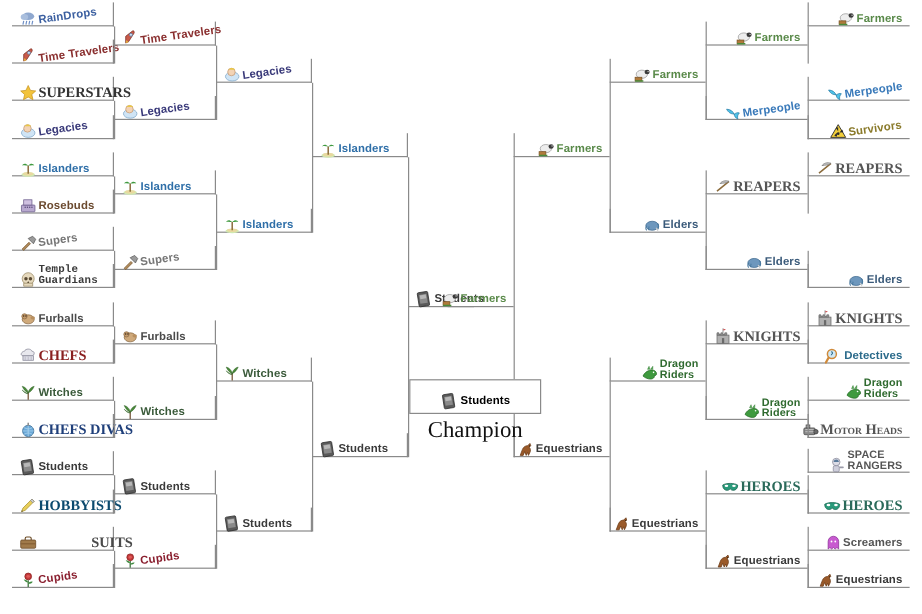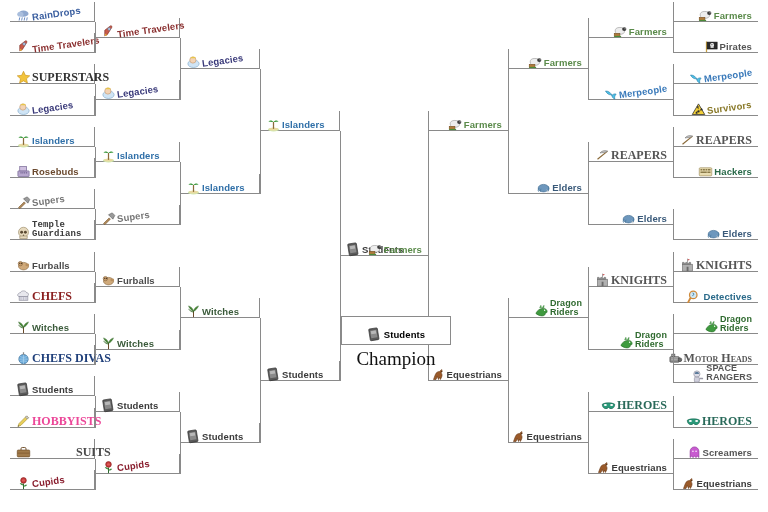--- a/index.html
+++ b/index.html
@@ -266,21 +266,21 @@
     </div>
     <div class="slot lbox" style="left: 10px; width: 85px; top: 407.6px; height: 20px;">
       <div class="lbl L">
         <span class="ico">
           <svg viewBox="0 0 24 24" xmlns="http://www.w3.org/2000/svg">
             <path d="M3 20l2-5 12-12 3 3L8 18z" fill="#e8cf5a" stroke="#a89030"></path>
             <path d="M17 3l3 3-2 2-3-3z" fill="#cfcfcf" stroke="#8a8a8a"></path>
             <path d="M3 20l2-.6-1.4-1.4z" fill="#3a3a3a"></path>
           </svg>
         </span>
-        <span class="tx serifcaps" style="color: #ec4899;">HOBBYISTS</span>
+        <span class="tx serifcaps" style="color: #0c4a6e;">HOBBYISTS</span>
       </div>
     </div>
     <div class="slot lbox" style="left: 10px; width: 85px; top: 438.8px; height: 20px;">
       <div class="lbl L">
         <span class="ico">
           <svg viewBox="0 0 24 24" xmlns="http://www.w3.org/2000/svg">
             <rect x="2" y="8" width="20" height="11" rx="1.5" fill="#a07a4a" stroke="#6a4a25"></rect>
             <path d="M8 8V6a2 2 0 012-2h4a2 2 0 012 2v2" fill="none" stroke="#6a4a25" stroke-width="1.5"></path>
             <rect x="2" y="12" width="20" height="2" fill="#8a6438"></rect>
           </svg>
@@ -506,35 +506,20 @@
             <ellipse cx="11" cy="11" rx="7.5" ry="5.5" fill="#ededed" stroke="#9a9a9a"></ellipse>
             <ellipse cx="18" cy="8" rx="3.4" ry="3" fill="#3a3a3a"></ellipse>
             <circle cx="19.3" cy="7.4" r=".8" fill="#fff"></circle>
             <rect x="2" y="15" width="9" height="5" fill="#b07a3a" stroke="#7a5225"></rect>
             <path d="M2 20h11" stroke="#4a8a3a" stroke-width="2"></path>
           </svg>
         </span>
         <span class="tx sans" style="color: rgb(90, 138, 74);">Farmers</span>
       </div>
     </div>
-    <div class="slot rbox" style="left: 673px; width: 85px; top: 33.2px; height: 20px;">
-      <div class="lbl R">
-        <span class="ico">
-          <svg viewBox="0 0 24 24" xmlns="http://www.w3.org/2000/svg">
-            <rect x="3" y="4" width="2" height="17" fill="#c8a040"></rect>
-            <rect x="5" y="5" width="16" height="11" fill="#2a2a2a" stroke="#111"></rect>
-            <ellipse cx="13" cy="9.5" rx="3.2" ry="3" fill="#fff"></ellipse>
-            <rect x="10.5" y="12" width="5" height="2" fill="#fff"></rect>
-            <circle cx="11.8" cy="9.2" r=".8" fill="#2a2a2a"></circle>
-            <circle cx="14.2" cy="9.2" r=".8" fill="#2a2a2a"></circle>
-          </svg>
-        </span>
-        <span class="tx sans" style="color: rgb(85, 85, 85);">Pirates</span>
-      </div>
-    </div>
     <div class="slot rbox" style="left: 673px; width: 85px; top: 64.4px; height: 20px;">
       <div class="lbl R">
         <span class="ico">
           <svg viewBox="0 0 24 24" xmlns="http://www.w3.org/2000/svg">
             <path d="M4 8c5 0 9 3 10 7 2-2 5-3 7-2-2 2-3 5-2 8-3-1-5-4-5-7-4 1-8-2-10-6z" fill="#4fc2e8" stroke="#2a7fa8"></path>
           </svg>
         </span>
         <span class="tx sans tilt" style="color: rgb(58, 122, 186);">Merpeople</span>
       </div>
     </div>
@@ -558,38 +543,20 @@
       <div class="lbl R">
         <span class="ico">
           <svg viewBox="0 0 24 24" xmlns="http://www.w3.org/2000/svg">
             <path d="M4 18L20 5" stroke="#8a6a3a" stroke-width="2"></path>
             <path d="M20 5c-5-2-10 0-12 3 4-1 8 0 12-3z" fill="#c8c8c8" stroke="#7a7a7a"></path>
           </svg>
         </span>
         <span class="tx serifcaps" style="color: rgb(85, 85, 85);">REAPERS</span>
       </div>
     </div>
-    <div class="slot rbox" style="left: 673px; width: 85px; top: 158px; height: 20px;">
-      <div class="lbl R">
-        <span class="ico">
-          <svg viewBox="0 0 24 24" xmlns="http://www.w3.org/2000/svg">
-            <rect x="2" y="6" width="20" height="13" rx="1.5" fill="#e8dcb0" stroke="#9a8a5a"></rect>
-            <g fill="#8a7a4a">
-              <rect x="4" y="8" width="3" height="2.4"></rect>
-              <rect x="8" y="8" width="3" height="2.4"></rect>
-              <rect x="12" y="8" width="3" height="2.4"></rect>
-              <rect x="16" y="8" width="4" height="2.4"></rect>
-              <rect x="4" y="12" width="10" height="2.4"></rect>
-              <rect x="15" y="12" width="5" height="2.4"></rect>
-            </g>
-          </svg>
-        </span>
-        <span class="tx sans" style="color: rgb(42, 106, 74);">Hackers</span>
-      </div>
-    </div>
     <div class="slot rbox" style="left: 673px; width: 85px; top: 220.4px; height: 20px;">
       <div class="lbl R">
         <span class="ico">
           <svg viewBox="0 0 24 24" xmlns="http://www.w3.org/2000/svg">
             <ellipse cx="12" cy="13" rx="8.5" ry="6" fill="#6d97bd" stroke="#3f6a8f"></ellipse>
             <path d="M5 13c-2 2-2 5 0 6M8 14c-1 2-1 4 0 5" stroke="#4a7aa0" stroke-width="1.4" fill="none"></path>
             <path d="M19 10c2 2 2 6 0 8" stroke="#4a7aa0" stroke-width="1.6" fill="none"></path>
             <path d="M17 16c2 1 3 3 2 4" stroke="#cfcfcf" stroke-width="1.4" fill="none"></path>
           </svg>
         </span>
@@ -644,21 +611,21 @@
             <circle cx="19" cy="14" r="3" fill="#6a6a6a" stroke="#3a3a3a"></circle>
             <g stroke="#cfcfcf">
               <line x1="5" y1="11" x2="16" y2="11"></line>
               <line x1="5" y1="14" x2="16" y2="14"></line>
             </g>
           </svg>
         </span>
         <span class="tx serifcaps" style="color: rgb(85, 85, 85);">Motor Heads</span>
       </div>
     </div>
-    <div class="slot rbox" style="left: 673px; width: 85px; top: 363px; height: 20px;">
+    <div class="slot rbox" style="left: 673px; width: 85px; top: 374px; height: 20px;">
       <div class="lbl R">
         <span class="ico">
           <svg viewBox="0 0 24 24" xmlns="http://www.w3.org/2000/svg">
             <circle cx="11" cy="8" r="5" fill="#dcdce6" stroke="#8a8a9a"></circle>
             <path d="M7.5 8a3.5 3.5 0 017 0z" fill="#5a7a9a"></path>
             <rect x="7" y="13" width="8" height="8" rx="2" fill="#cfcfdc" stroke="#8a8a9a"></rect>
             <rect x="15" y="14" width="6" height="2.4" rx="1" fill="#9a9aa8"></rect>
           </svg>
         </span>
         <span class="tx two" style="color: rgb(85, 85, 85);">SPACE

